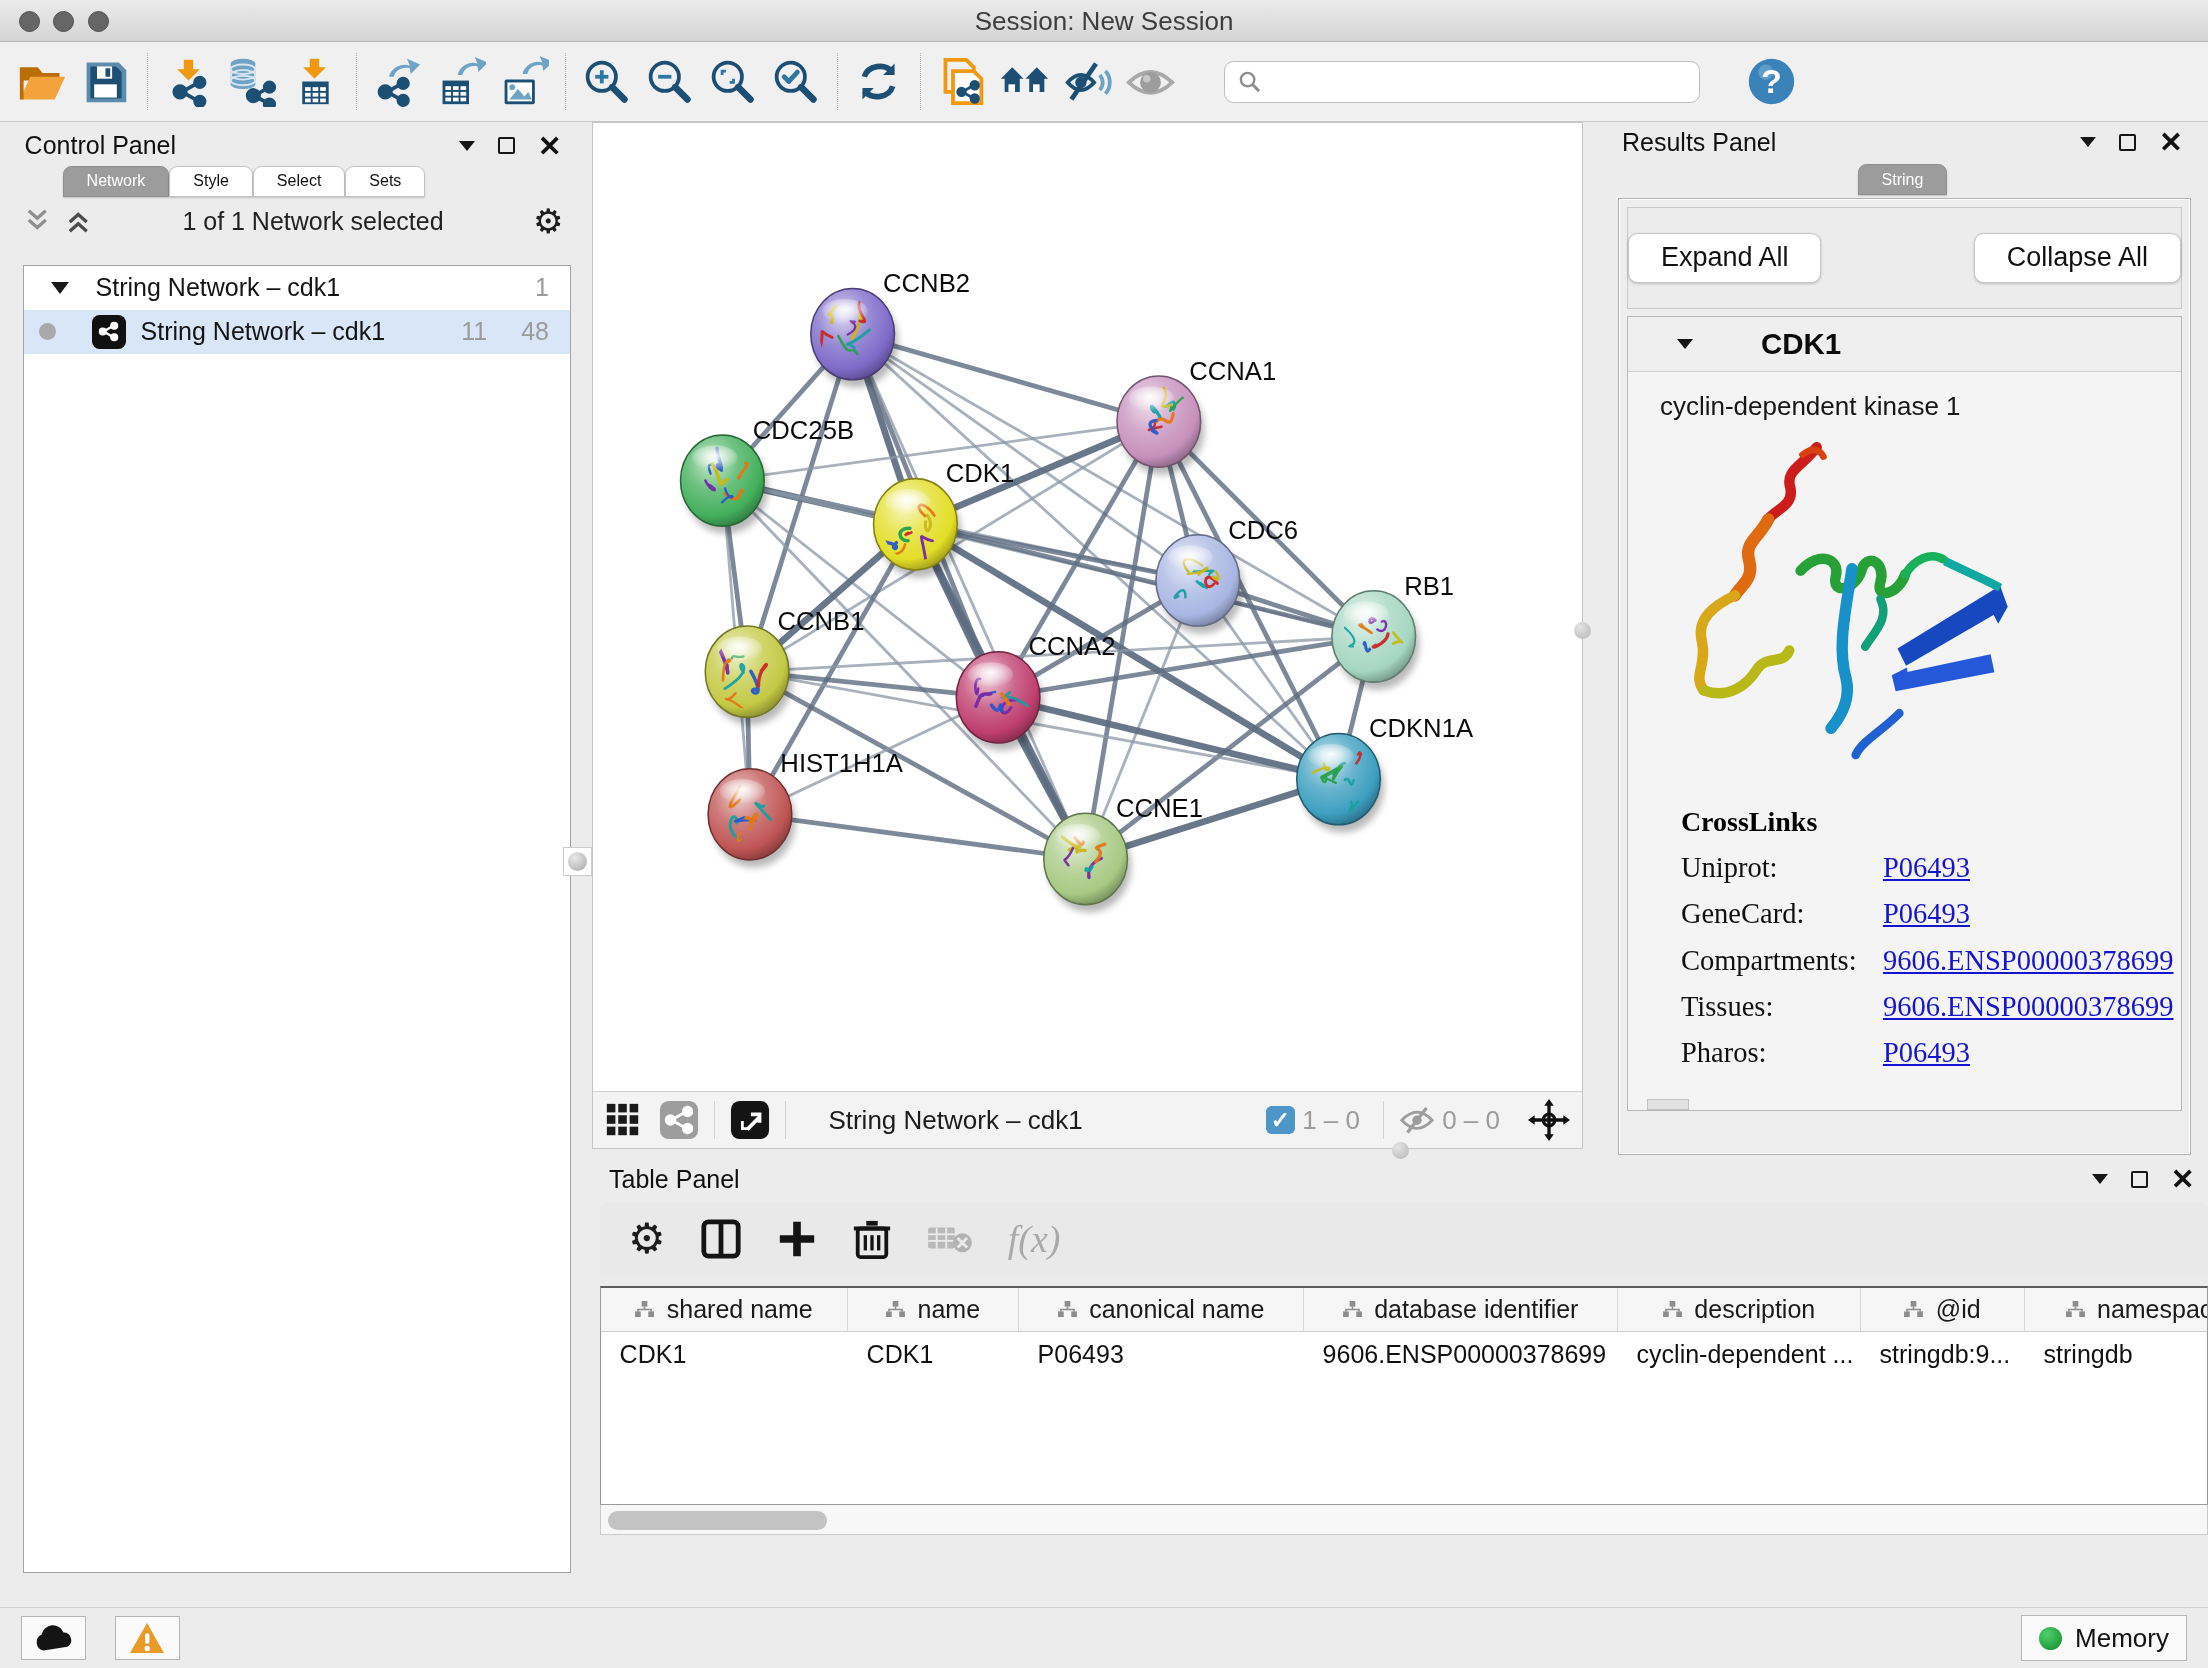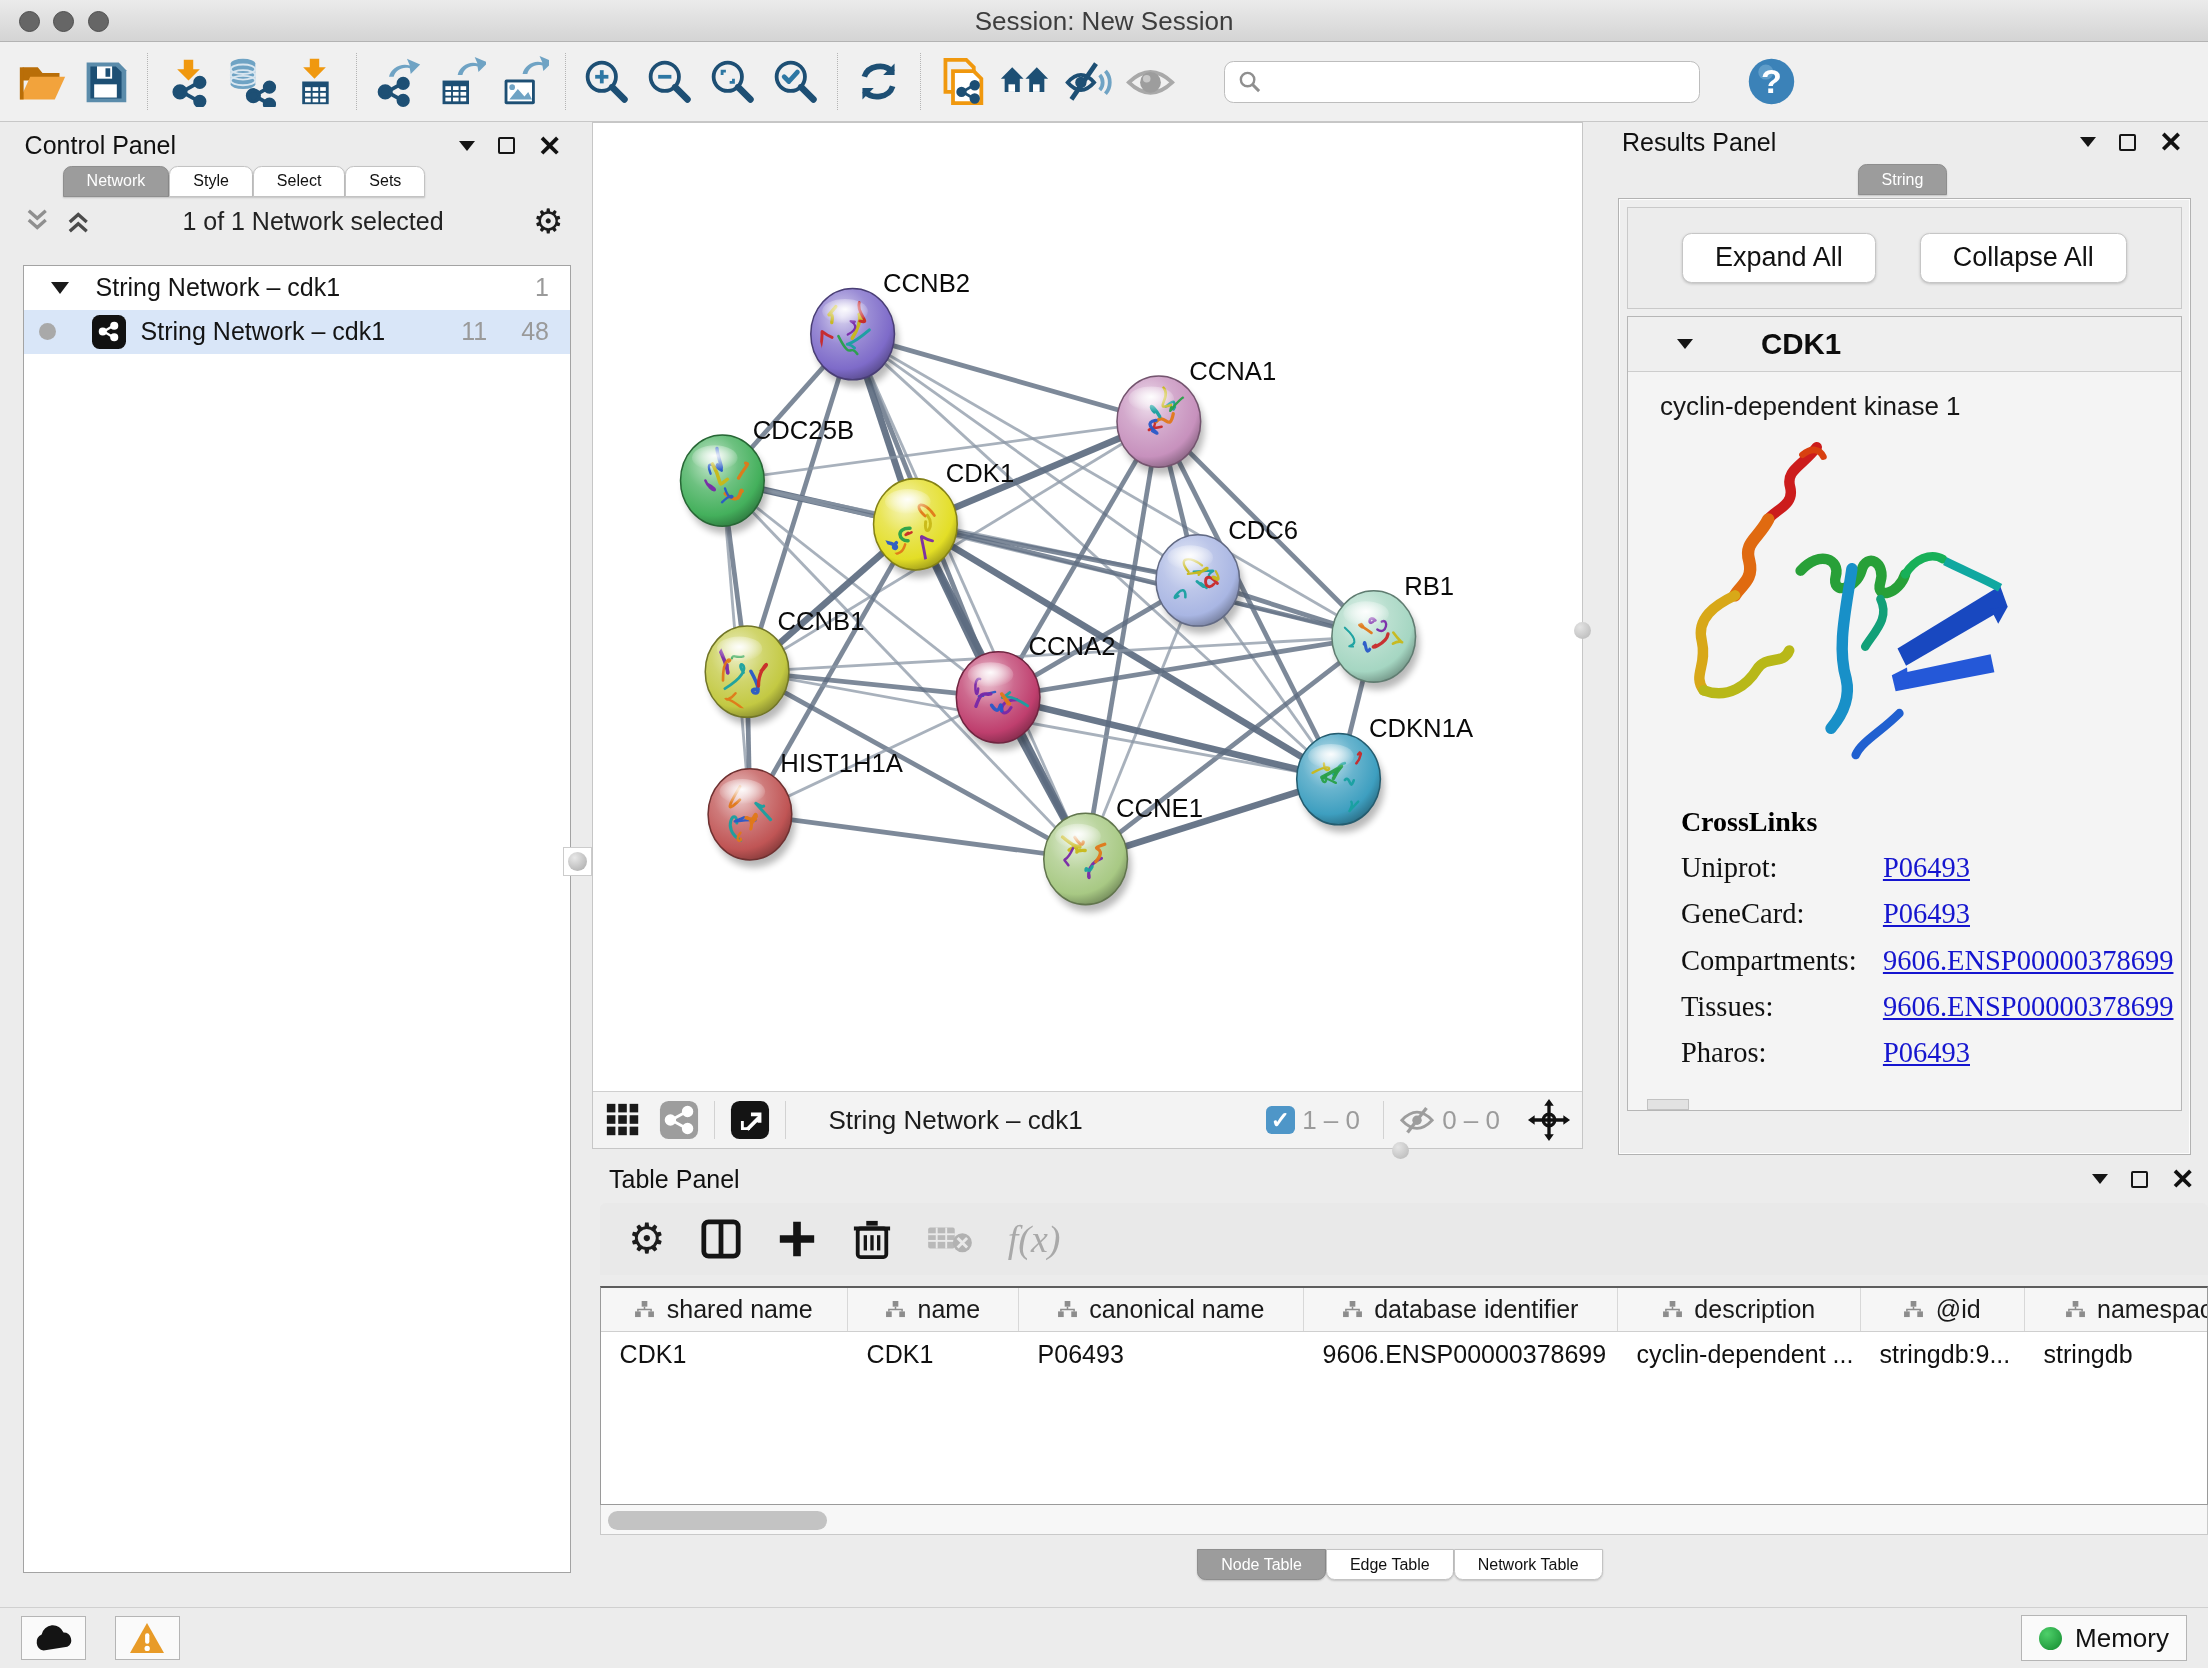--- a/index.html
+++ b/index.html
@@ -51,21 +51,21 @@
   .net-bar { position:absolute; left:0; right:0; bottom:0; height:57px; background:#f3f3f3; border-top:1px solid #cfcfcf; display:flex; align-items:center; padding:0 11.4px; }
   .nb-sep { width:0; height:38px; border-left:1px solid #d2d2d2; margin:0 15px; }
   .nb-title { font-size:26px; color:#1c1c1c; margin-left:27px; }
   .nb-count { font-size:26px; color:#9b9b9b; margin:0 7.6px; }
   .nb-check { width:28.5px; height:28.5px; border-radius:5.7px; background:#4e96c8; display:flex; align-items:center; justify-content:center; color:#fff; font-size:23px; font-weight:bold; }
 
   
   #results-panel { position:absolute; left:1605px; top:0; width:595px; height:1037px; }
   .string-tab { display:flex; justify-content:center; margin-top:1.9px; }
   .rp-outer { position:absolute; left:13.3px; right:9.5px; top:76px; bottom:3.8px; background:#eee; border:1px solid #b2b2b2; box-shadow:0 0 0 1px #fdfdfd inset; }
-  .rp-btnbox { margin:7.6px; border:1px solid #c9c9c9; background:#ececec; padding:25px 0; display:flex; justify-content:center; gap:44px; }
+  .rp-btnbox { margin:7.6px; border:1px solid #c9c9c9; background:#ececec; padding:25px 0; display:flex; justify-content:space-between; gap:44px; }
   .rp-btn { font-size:27px; padding:8.6px 32px; background:#fff; border:1px solid #c6c6c6; border-radius:9.5px; box-shadow:0 1px 2.9px rgba(0,0,0,.2); color:#111; }
   .rp-inner { margin:7.6px; border:1px solid #b6b6b6; background:#f4f4f4; height:795px; overflow:hidden; position:relative; }
   .gene-head { display:flex; align-items:center; height:55px; border-bottom:1px solid #cdcdcd; padding-left:49px; background:#efefef; }
   .gene-name { font-weight:bold; font-size:29.5px; margin-left:68px; color:#0d0d0d; }
   .gene-desc { font-size:26px; color:#161616; padding:19px 0 3.8px 32px; }
   .xlinks { font-family:"Liberation Serif",serif; padding-left:53px; margin-top:5.7px; }
   .xl-title { font-weight:bold; font-size:28px; color:#000; margin-bottom:7.6px; }
   .xl-row { display:flex; font-size:28.5px; margin:14.3px 0; }
   .xl-label { width:202px; color:#101010; }
   .xl-link { color:#1515cf; text-decoration:underline; }
@@ -948,25 +948,20 @@
           <div class="td-cell" style="width: 285px;">P06493</div>
           <div class="td-cell" style="width: 314px;">9606.ENSP00000378699</div>
           <div class="td-cell" style="width: 243px;">cyclin-dependent ...</div>
           <div class="td-cell" style="width: 164px;">stringdb:9...</div>
           <div class="td-cell" style="width: 380px;">stringdb</div>
         </div>
     </div>
     <div class="tp-hscroll">
         <span class="tp-thumb"></span>
       </div>
-    <div class="tp-tabs" id="tp-tabs">
-        <span class="seg seg-bot sel">Node Table</span>
-        <span class="seg seg-bot">Edge Table</span>
-        <span class="seg seg-bot">Network Table</span>
-      </div>
   </div>
 
   <span class="knob" style="left:563px;top:725px;">
       <i></i>
     </span>
   <span class="dot-knob" style="left:1574px;top:500px;"></span>
   <span class="dot-knob" style="left:1392px;top:1020px;"></span>
 </div>
 
 <div id="status-bar">

